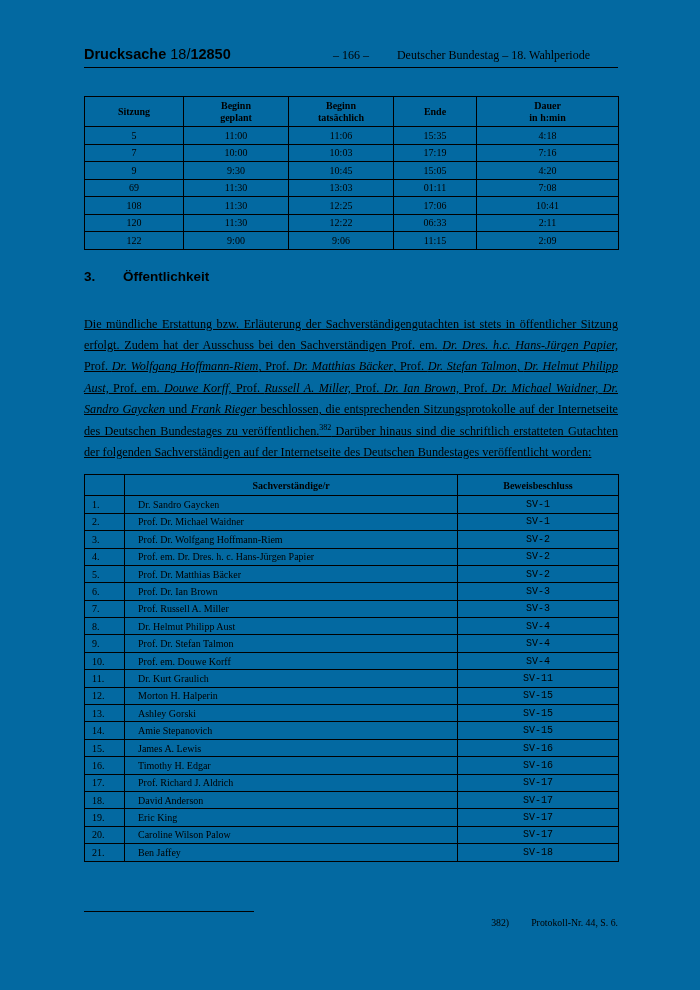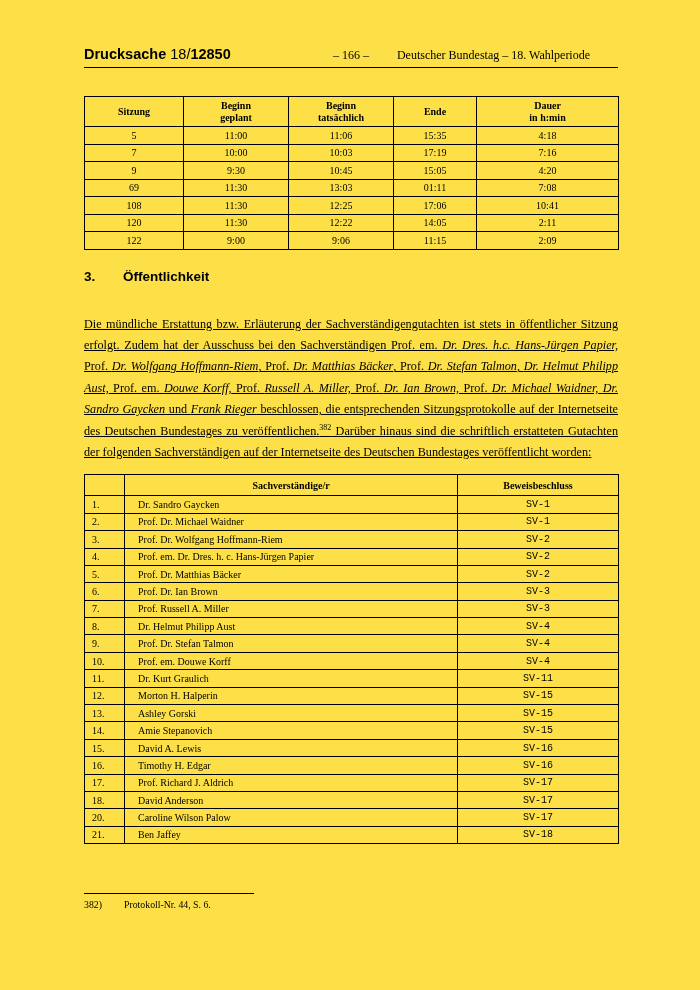--- a/index.html
+++ b/index.html
@@ -1,18 +1,18 @@
 <!DOCTYPE html>
 <html><head>
 <meta charset="utf-8">
 <style>
   * { margin: 0; padding: 0; box-sizing: border-box; }
   html, body { background: #ffffff; }
   body { width: 700px; height: 990px; position: relative; font-family: "Liberation Serif", serif; color: #000; }
-  .page { width: 700px; height: 990px; overflow: hidden; background: #fde047; }
+  .page { width: 700px; height: 990px; overflow: hidden; background: #0369a1; }
   .content { margin-left: 84px; margin-right: 82px; }
 
   
   .doc-header { display: flex; align-items: baseline; margin-top: 46px; padding-bottom: 4px; border-bottom: 1.6px solid #000; }
   .h-left { flex: 1; font-family: "Liberation Sans", sans-serif; font-size: 14.5px; white-space: nowrap; }
   .h-left .b { font-weight: bold; }
   .h-center { flex: 0 0 auto; font-size: 12px; }
   .h-right { flex: 1; text-align: center; font-size: 12px; white-space: nowrap; }
 
   
@@ -36,21 +36,21 @@
   .experts-table { margin-top: 11px; font-size: 10px; }
   .experts-table th { font-weight: bold; text-align: center; vertical-align: middle; height: 21px; }
   .experts-table td { vertical-align: middle; height: 17.4px; }
   .experts-table td.no { padding-left: 7px; }
   .experts-table td.name { padding-left: 13px; }
   .experts-table td.ref { text-align: center; font-family: Liberation Mono, monospace; }
 
   
   .footnote-block { margin-top: 49px; }
   .footnote-rule { width: 170px; border-top: 1.2px solid #000; margin-bottom: 5px; }
-  .footnote-line { font-size: 9.8px; display: flex; }
+  .footnote-line { font-size: 9.8px; display: flex; justify-content: flex-end; }
   .footnote-line .marker { width: 40px; flex: 0 0 40px; }
 </style>
 </head>
 <body>
 
 <div class="page">
   <div class="content">
 
     <div class="doc-header">
       <div class="h-left"><span class="b">Drucksache</span>&nbsp;<span>18/</span><span class="b">12850</span></div>
@@ -111,21 +111,21 @@
             <td>108</td>
             <td>11:30</td>
             <td>12:25</td>
             <td>17:06</td>
             <td>10:41</td>
           </tr>
           <tr>
             <td>120</td>
             <td>11:30</td>
             <td>12:22</td>
-            <td>14:05</td>
+            <td>06:33</td>
             <td>2:11</td>
           </tr>
           <tr>
             <td>122</td>
             <td>9:00</td>
             <td>9:06</td>
             <td>11:15</td>
             <td>2:09</td>
           </tr>
         </tbody>
@@ -217,36 +217,41 @@
             <td class="name">Ashley Gorski</td>
             <td class="ref">SV-15</td>
           </tr>
           <tr>
             <td class="no">14.</td>
             <td class="name">Amie Stepanovich</td>
             <td class="ref">SV-15</td>
           </tr>
           <tr>
             <td class="no">15.</td>
-            <td class="name">David A. Lewis</td>
+            <td class="name">James A. Lewis</td>
             <td class="ref">SV-16</td>
           </tr>
           <tr>
             <td class="no">16.</td>
             <td class="name">Timothy H. Edgar</td>
             <td class="ref">SV-16</td>
           </tr>
           <tr>
             <td class="no">17.</td>
             <td class="name">Prof. Richard J. Aldrich</td>
             <td class="ref">SV-17</td>
           </tr>
           <tr>
             <td class="no">18.</td>
             <td class="name">David Anderson</td>
+            <td class="ref">SV-17</td>
+          </tr>
+          <tr>
+            <td class="no">19.</td>
+            <td class="name">Eric King</td>
             <td class="ref">SV-17</td>
           </tr>
           <tr>
             <td class="no">20.</td>
             <td class="name">Caroline Wilson Palow</td>
             <td class="ref">SV-17</td>
           </tr>
           <tr>
             <td class="no">21.</td>
             <td class="name">Ben Jaffey</td>

